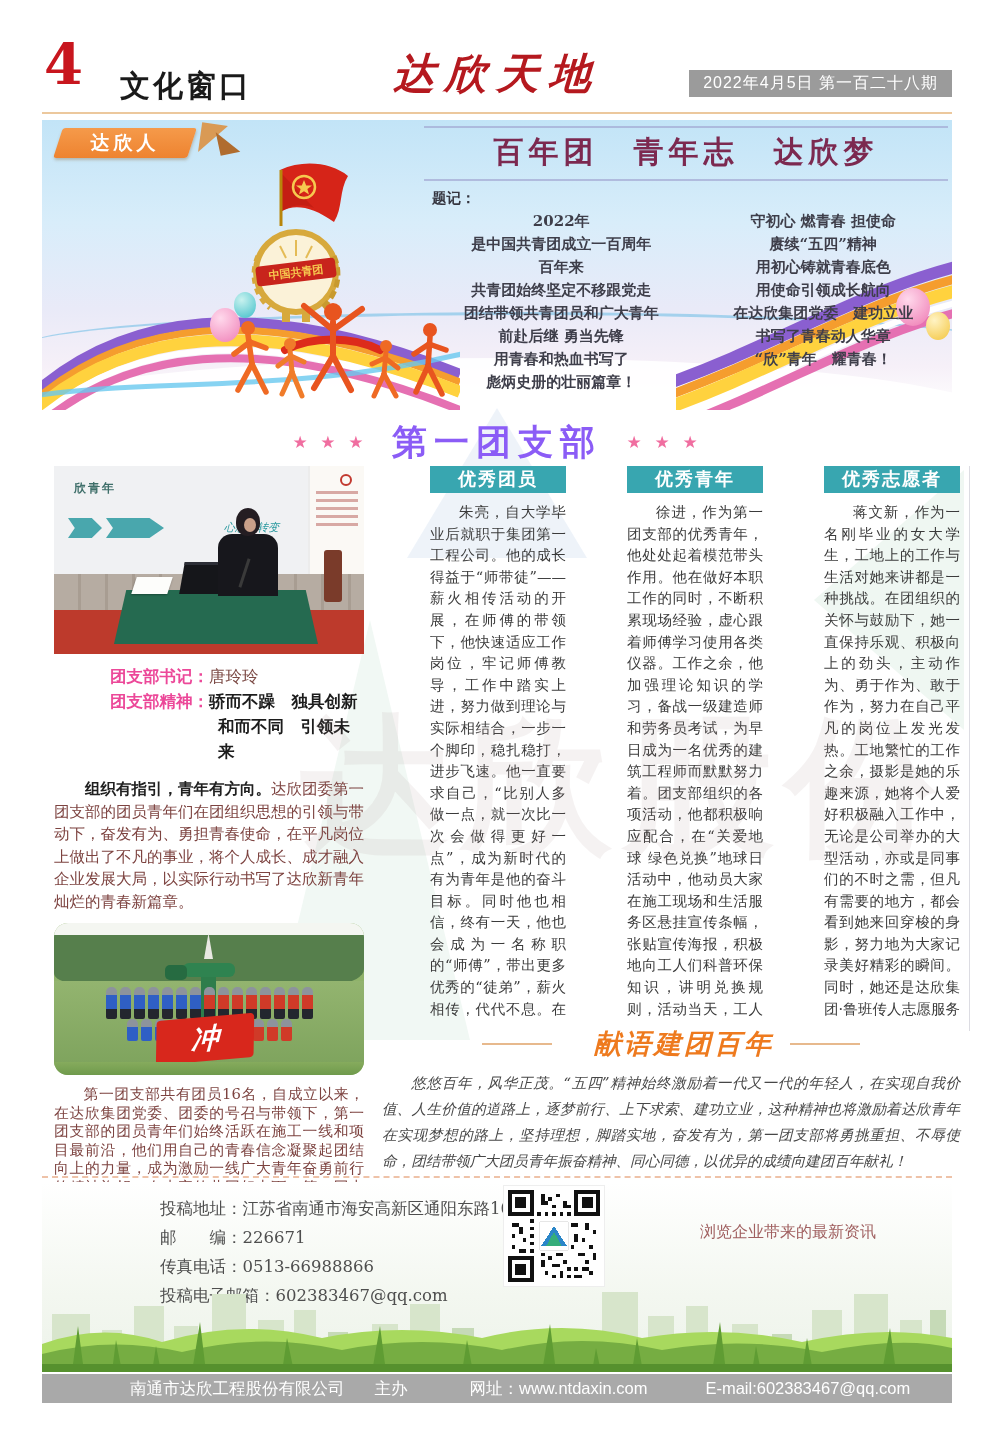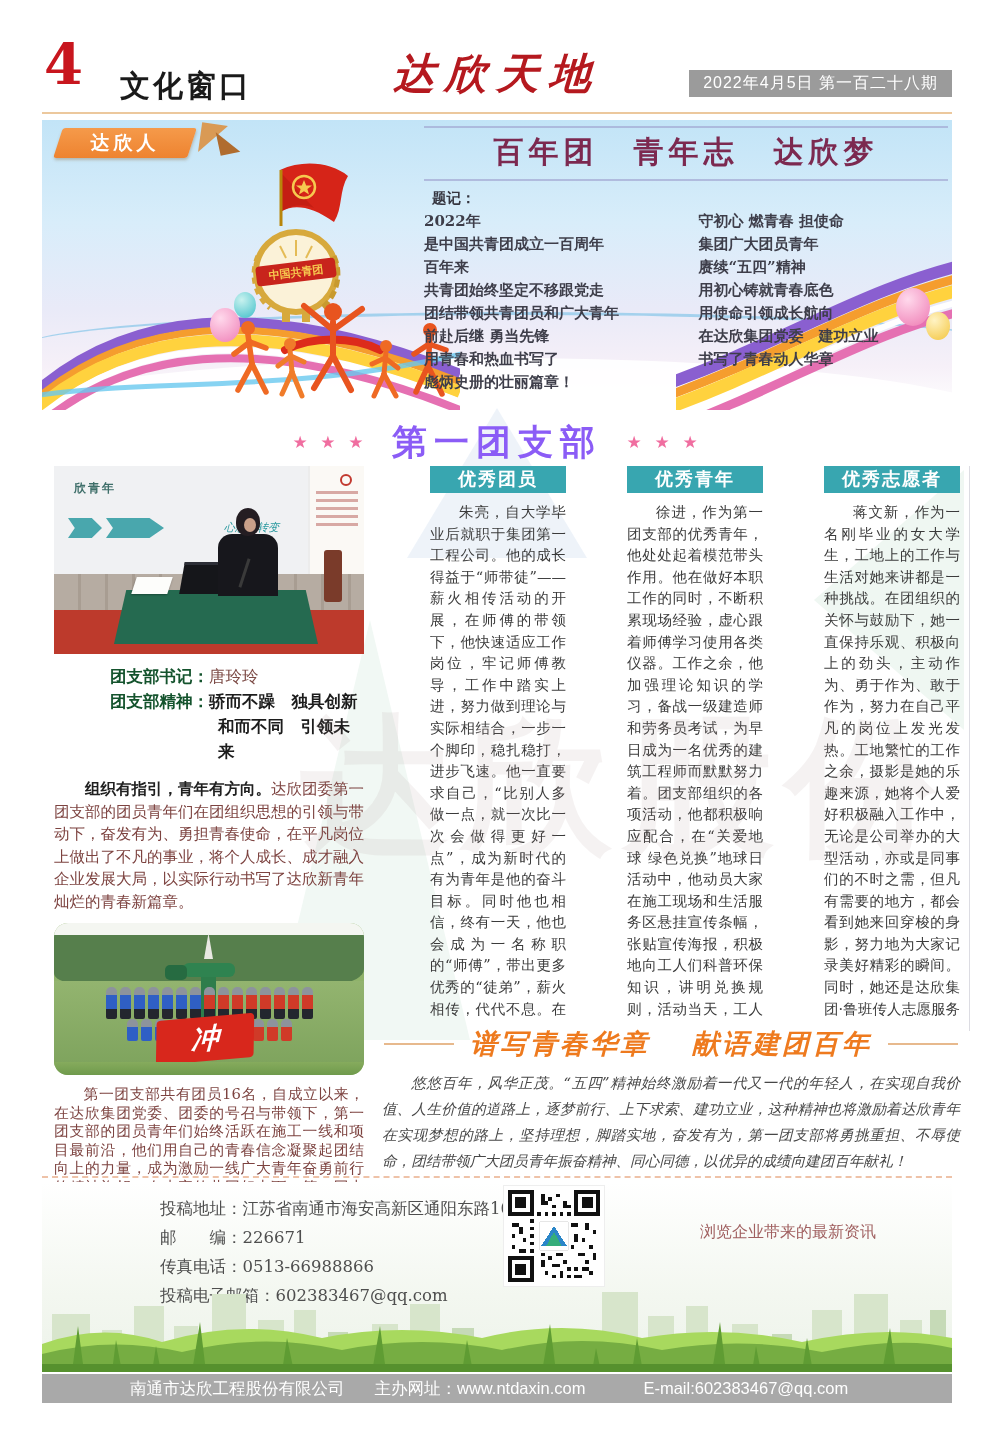--- a/index.html
+++ b/index.html
@@ -34,21 +34,21 @@
   .emblem { position:absolute; left:182px; top:36px; }
   .runners { position:absolute; left:148px; top:164px; }
   .ribbon-left { position:absolute; left:-12px; bottom:-6px; }
   .ribbon-right { position:absolute; right:-14px; bottom:-2px; }
 
   .poem { position:absolute; left:382px; top:6px; width:524px; }
   .prule { height:2px; background:#9fa3cf; opacity:.65; }
   .poem-title { text-align:center; font-family:"DejaVu Serif", serif; font-size:30px; font-weight:bold; color:#7c2950; letter-spacing:5px; padding:4px 0 6px 0; }
   .preface { margin:8px 0 2px 8px; font-family:"DejaVu Serif", serif; font-size:14.5px; font-weight:bold; color:#35353f; }
   .poem-cols { display:flex; margin-top:2px; }
-  .pcol { flex:1.1; text-align:left; font-family:"DejaVu Serif", serif; font-size:15px; font-weight:600; color:#3e3e4a; line-height:23px; }
+  .pcol { flex:1.1; text-align:center; font-family:"DejaVu Serif", serif; font-size:15px; font-weight:600; color:#3e3e4a; line-height:23px; }
   .pcol.right { flex:1; }
 
   
   .section-row { position:absolute; top:418px; left:0; width:100%; height:48px; text-align:center; line-height:48px; white-space:nowrap; }
   .stars { color:#f06ea0; font-size:17px; letter-spacing:4px; vertical-align:6px; }
   .branch-title { font-family:"DejaVu Serif", serif; font-size:35px; font-weight:bold; color:#8b5cf6; letter-spacing:7px; margin:0 20px; }
   .bg-tri1 { position:absolute; top:408px; left:407px; width:180px; height:150px; background:rgba(150,180,215,.16); clip-path:polygon(50% 0,100% 100%,0 100%); }
   .bg-tri2 { position:absolute; top:470px; right:30px; width:150px; height:260px; background:rgba(140,195,165,.14); clip-path:polygon(100% 0,100% 100%,0 50%); }
   .bg-tri3 { position:absolute; top:620px; left:270px; width:200px; height:420px; background:rgba(140,195,165,.12); clip-path:polygon(50% 0,100% 100%,0 100%); }
 
@@ -72,21 +72,21 @@
   .p1-person-head { position:absolute; bottom:118px; right:104px; width:24px; height:28px; background:#241d22; border-radius:50% 50% 45% 45%; }
   .p1-person-face { position:absolute; bottom:122px; right:108px; width:12px; height:14px; background:#c9a089; border-radius:50%; }
   .p1-person-body { position:absolute; bottom:58px; right:86px; width:60px; height:62px; background:#17171c; border-radius:14px 14px 0 0; }
   .p1-mic { position:absolute; bottom:66px; right:118px; width:3px; height:30px; background:#3a3a3a; transform:rotate(18deg); }
   .p1-chair { position:absolute; bottom:52px; right:22px; width:18px; height:52px; background:#7a3b2a; border-radius:3px; }
   .p1-poster { position:absolute; right:0; top:0; width:56px; height:108px; background:#fbf9f5; border-left:2px solid #ececec; padding:8px 6px; }
   .p1-poster i { display:block; height:3px; background:#d8a9a4; margin-top:5px; }
   .p1-poster i.logo { height:12px; width:12px; background:none; border:2px solid #c23a30; border-radius:50%; margin:0 0 4px 24px; }
 
   .caption-block { margin:10px 0 0 56px; line-height:25px; }
-  .cap-label { font-weight:bold; color:#14532d; font-size:16.5px; }
+  .cap-label { font-weight:bold; color:#ec4899; font-size:16.5px; }
   .cap-name { font-family:"DejaVu Serif", serif; font-size:16.5px; color:#7c4a45; }
   .cap-spirit { font-family:"DejaVu Serif", serif; font-size:16.5px; font-weight:bold; color:#1c1c1c; }
   .cap-indent { padding-left:108px; }
 
   .para1 { margin-top:14px; font-size:15.5px; line-height:21.5px; text-align:justify; text-indent:2em; }
   .para1 .lead { font-weight:bold; color:#202020; }
   .para1 .rest { font-family:"DejaVu Serif", serif; color:#7d4340; }
 
   .photo2 { position:relative; margin-top:10px; height:152px; border-radius:14px; overflow:hidden; background:#8fb26a; }
   .p2-sky { position:absolute; top:0; left:0; right:0; height:16px; background:#f4f6f1; }
@@ -131,21 +131,21 @@
              background:linear-gradient(180deg,#ffffff 0%,#f3f7f0 60%,#edf3ea 100%); }
   .contact-rows { position:absolute; left:118px; top:12px; font-family:"DejaVu Serif", serif; font-size:16.5px; line-height:29px; color:#4e4e4e; }
   .c-label { font-weight:normal; }
   .qr { position:absolute; left:462px; top:4px; width:100px; height:100px; background:#fff; padding:4px; box-shadow:0 0 0 1px #eee; }
   .wechat-note { position:absolute; left:596px; top:36px; width:300px; text-align:center; font-family:"DejaVu Serif", serif; font-size:16px; line-height:28px; color:#a06060; }
   .cityscape { position:absolute; bottom:0; left:0; }
 
   .footer-bar { position:absolute; top:1374px; left:42px; width:910px; height:29px; background:#a9a9a9; color:#fff; display:flex; align-items:center; font-size:16.5px; }
   .f-org { margin-left:88px; }
   .f-role { margin-left:30px; }
-  .f-sitewrap { }
+  .f-sitewrap { margin-left:62px; }
   .f-email { margin-left:58px; }
 </style>
 </head>
 <body>
 
 <div class="page">
 
   <div class="header">
     <div class="pagenum">4</div>
     <div class="section-name">文化窗口</div>
@@ -261,26 +261,26 @@
           <div>是中国共青团成立一百周年</div>
           <div>百年来</div>
           <div>共青团始终坚定不移跟党走</div>
           <div>团结带领共青团员和广大青年</div>
           <div>前赴后继 勇当先锋</div>
           <div>用青春和热血书写了</div>
           <div>彪炳史册的壮丽篇章！</div>
         </div>
         <div class="pcol right">
           <div>守初心 燃青春 担使命</div>
-          <div>集团广大团员青年</div>
           <div>赓续“五四”精神</div>
           <div>用初心铸就青春底色</div>
           <div>用使命引领成长航向</div>
           <div>在达欣集团党委　建功立业</div>
           <div>书写了青春动人华章</div>
+          <div>“欣”青年　耀青春！</div>
         </div>
       </div>
     </div>
   </div>
 
   <div class="bg-tri1"></div>
   <div class="bg-tri2"></div>
   <div class="bg-tri3"></div>
   <div class="section-row">
     <span class="stars">★ ★ ★</span>
@@ -389,21 +389,20 @@
         </div>
         <div class="tcol">
           <div class="tcol-header">优秀志愿者</div>
           <div class="tcol-body">蒋文新，作为一名刚毕业的女大学生，工地上的工作与生活对她来讲都是一种挑战。在团组织的关怀与鼓励下，她一直保持乐观、积极向上的劲头，主动作为、勇于作为、敢于作为，努力在自己平凡的岗位上发光发热。工地繁忙的工作之余，摄影是她的乐趣来源，她将个人爱好积极融入工作中，无论是公司举办的大型活动，亦或是同事们的不时之需，但凡有需要的地方，都会看到她来回穿梭的身影，努力地为大家记录美好精彩的瞬间。同时，她还是达欣集团·鲁班传人志愿服务第一分队的一名志愿者，她经常说，帮助他人就是帮助自己。无论工作生活中，她就像是一颗螺丝钉，一块砖，哪里有需要哪里就有她的身影，她也是我们达欣集团万千志愿者服务队伍中的一抹缩影。她被集团评为2021年度优秀志愿者。</div>
         </div>
       </div>
 
       <div class="dedication">
         <div class="ded-title-row">
           <div class="ded-line"></div>
-          <span class="ded-title">谱写青春华章</span>
           <span class="ded-title t2">献语建团百年</span>
           <div class="ded-line"></div>
         </div>
         <p class="ded-body">悠悠百年，风华正茂。“五四”精神始终激励着一代又一代的年轻人，在实现自我价值、人生价值的道路上，逐梦前行、上下求索、建功立业，这种精神也将激励着达欣青年在实现梦想的路上，坚持理想，脚踏实地，奋发有为，第一团支部将勇挑重担、不辱使命，团结带领广大团员青年振奋精神、同心同德，以优异的成绩向建团百年献礼！</p>
       </div>
     </div>
   </div>
 
   <div class="dash-divider"></div>
   <div class="contact">

